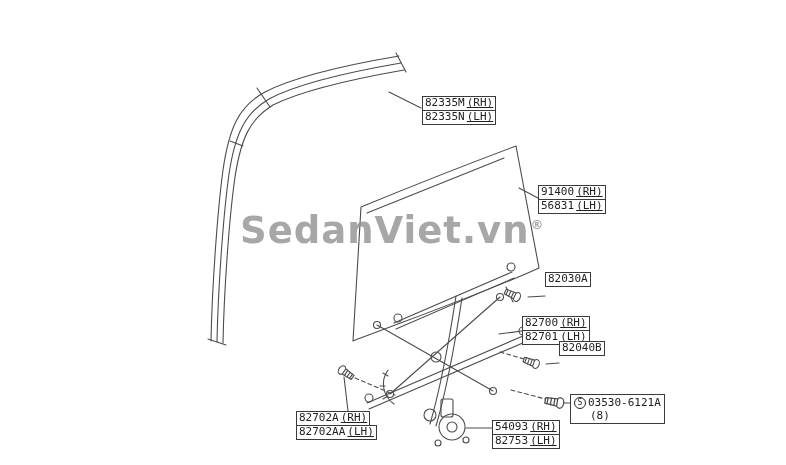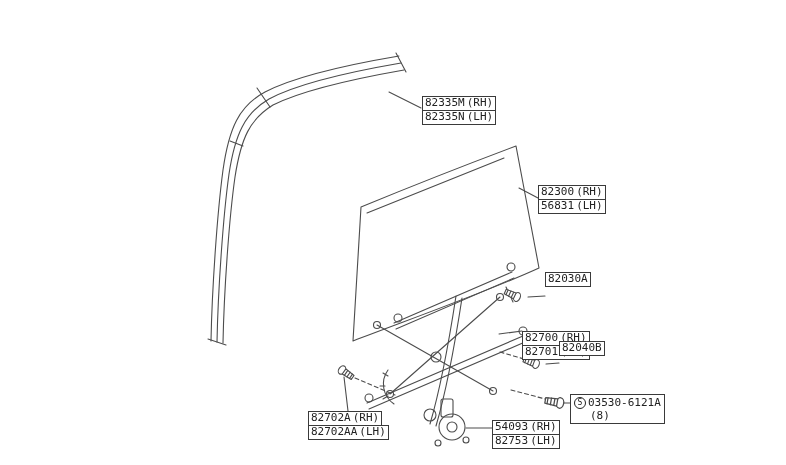--- a/index.html
+++ b/index.html
@@ -22,21 +22,21 @@
 
   
   .plabel{position:absolute;z-index:4;display:flex;flex-direction:column;align-items:flex-start;}
   .pbox{
     border:1px solid #3a3a3a;background:#ffffff;
     padding:0 2px;font-size:11px;line-height:14px;height:15px;
     color:#222;display:flex;align-items:flex-end;white-space:nowrap;
     box-sizing:border-box;
   }
   .pbox.stack{margin-top:-1px;}
-  .pbox .side{margin-left:2px;}
+  .pbox .side{margin-left:2px;text-decoration:underline;}
   .pbox-2line{height:auto;flex-direction:column;align-items:flex-start;padding:1px 3px;}
   .pbox-2line .row{display:flex;align-items:center;line-height:13px;}
   .pbox-2line .qty{margin-left:16px;}
   .circ-s{
     display:inline-flex;align-items:center;justify-content:center;
     width:10px;height:10px;border:1px solid #222;border-radius:50%;
     font-size:8px;line-height:1;margin-right:2px;flex:none;
   }
 </style>
 </head>
@@ -126,50 +126,53 @@
 
       <g fill="#ffffff">
         <use href="#bolt" transform="translate(517,297) rotate(205)"></use>
         <use href="#bolt" transform="translate(536,364) rotate(200)"></use>
         <use href="#bolt" transform="translate(560,403) rotate(190) scale(1.15)"></use>
         <use href="#bolt" transform="translate(342,370) rotate(35)"></use>
       </g>
     </g>
   </svg>
 
+  <div class="watermark">
+    <span>SedanViet.vn</span><span class="reg">®</span>
+  </div>
 
   <div class="plabel" style="left:422px;top:96px">
     <div class="pbox">
       <span>82335M</span>
       <span class="side">(RH)</span>
     </div>
     <div class="pbox stack">
       <span>82335N</span>
       <span class="side">(LH)</span>
     </div>
   </div>
 
   <div class="plabel" style="left:538px;top:185px">
     <div class="pbox">
-      <span>82300</span>
+      <span>91400</span>
       <span class="side">(RH)</span>
     </div>
     <div class="pbox stack">
       <span>56831</span>
       <span class="side">(LH)</span>
     </div>
   </div>
 
   <div class="plabel" style="left:545px;top:272px">
     <div class="pbox">
       <span>82030A</span>
     </div>
   </div>
 
-  <div class="plabel" style="left:522px;top:331px">
+  <div class="plabel" style="left:522px;top:316px">
     <div class="pbox">
       <span>82700</span>
       <span class="side">(RH)</span>
     </div>
     <div class="pbox stack">
       <span>82701</span>
       <span class="side">(LH)</span>
     </div>
   </div>
 
@@ -182,21 +185,21 @@
   <div class="plabel" style="left:570px;top:394px">
     <div class="pbox pbox-2line">
       <div class="row">
         <span class="circ-s">S</span>
         <span>03530-6121A</span>
       </div>
       <div class="row qty">(8)</div>
     </div>
   </div>
 
-  <div class="plabel" style="left:308px;top:411px">
+  <div class="plabel" style="left:296px;top:411px">
     <div class="pbox">
       <span>82702A</span>
       <span class="side">(RH)</span>
     </div>
     <div class="pbox stack">
       <span>82702AA</span>
       <span class="side">(LH)</span>
     </div>
   </div>
 

